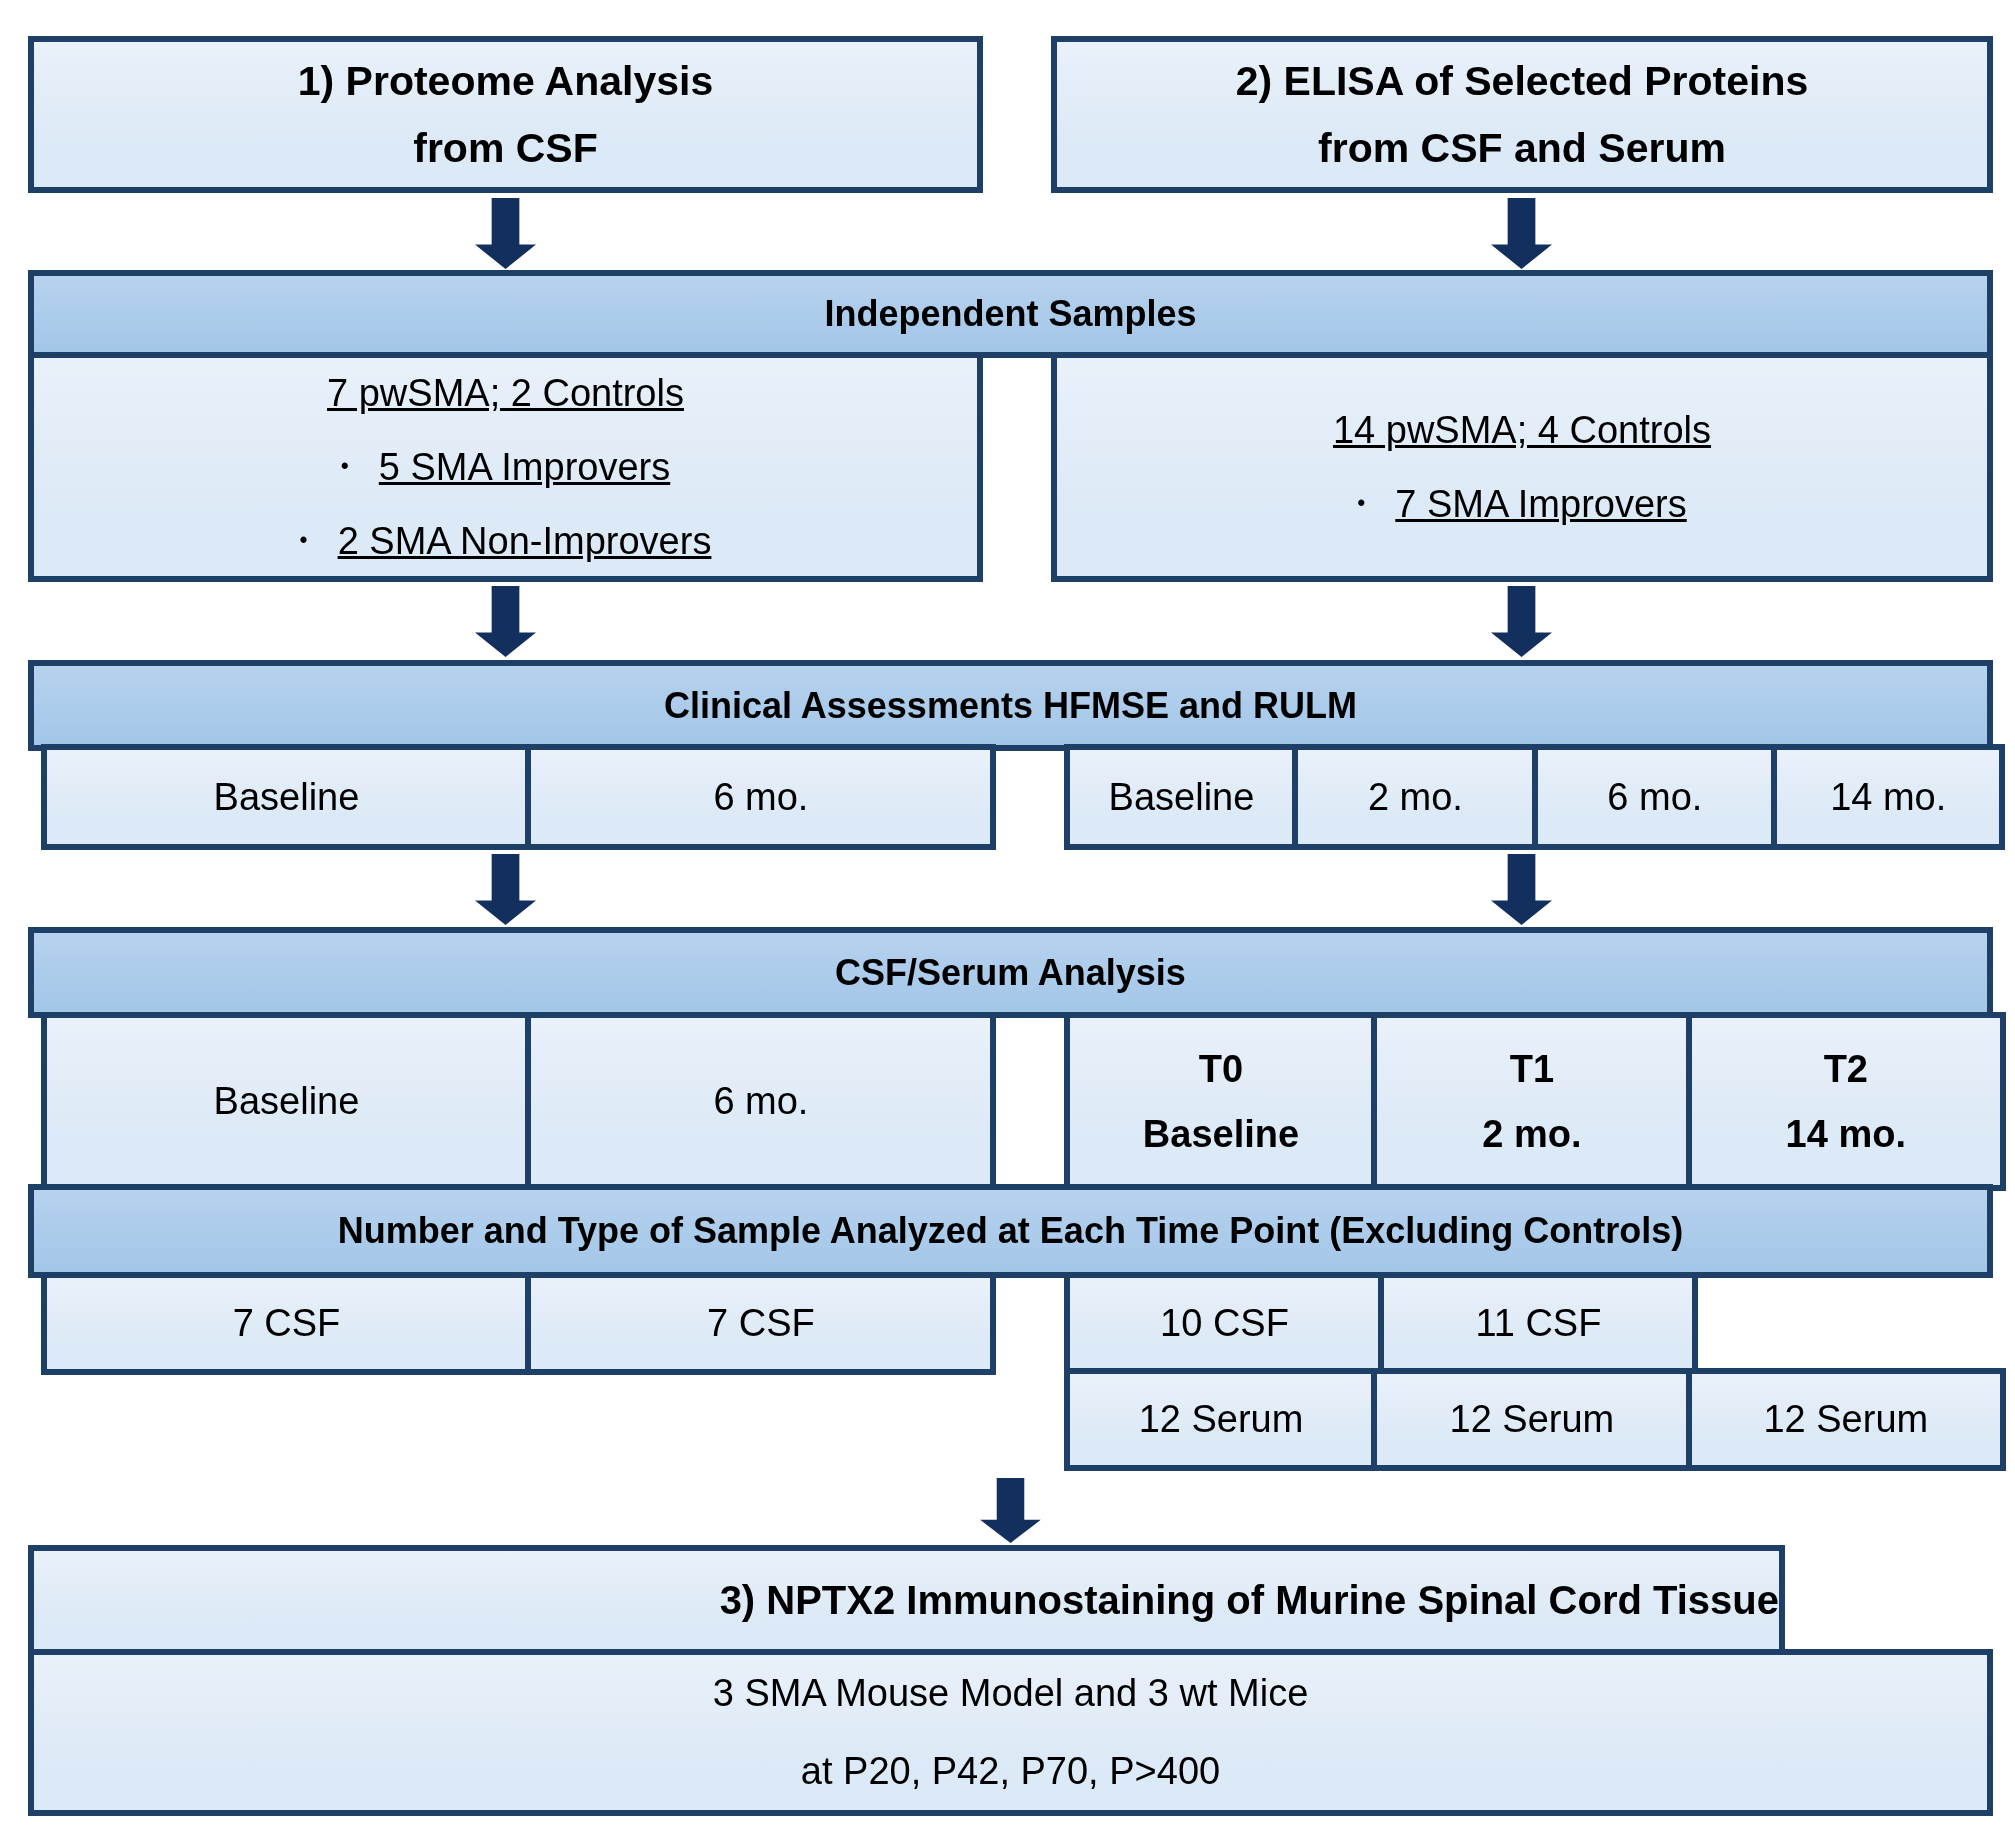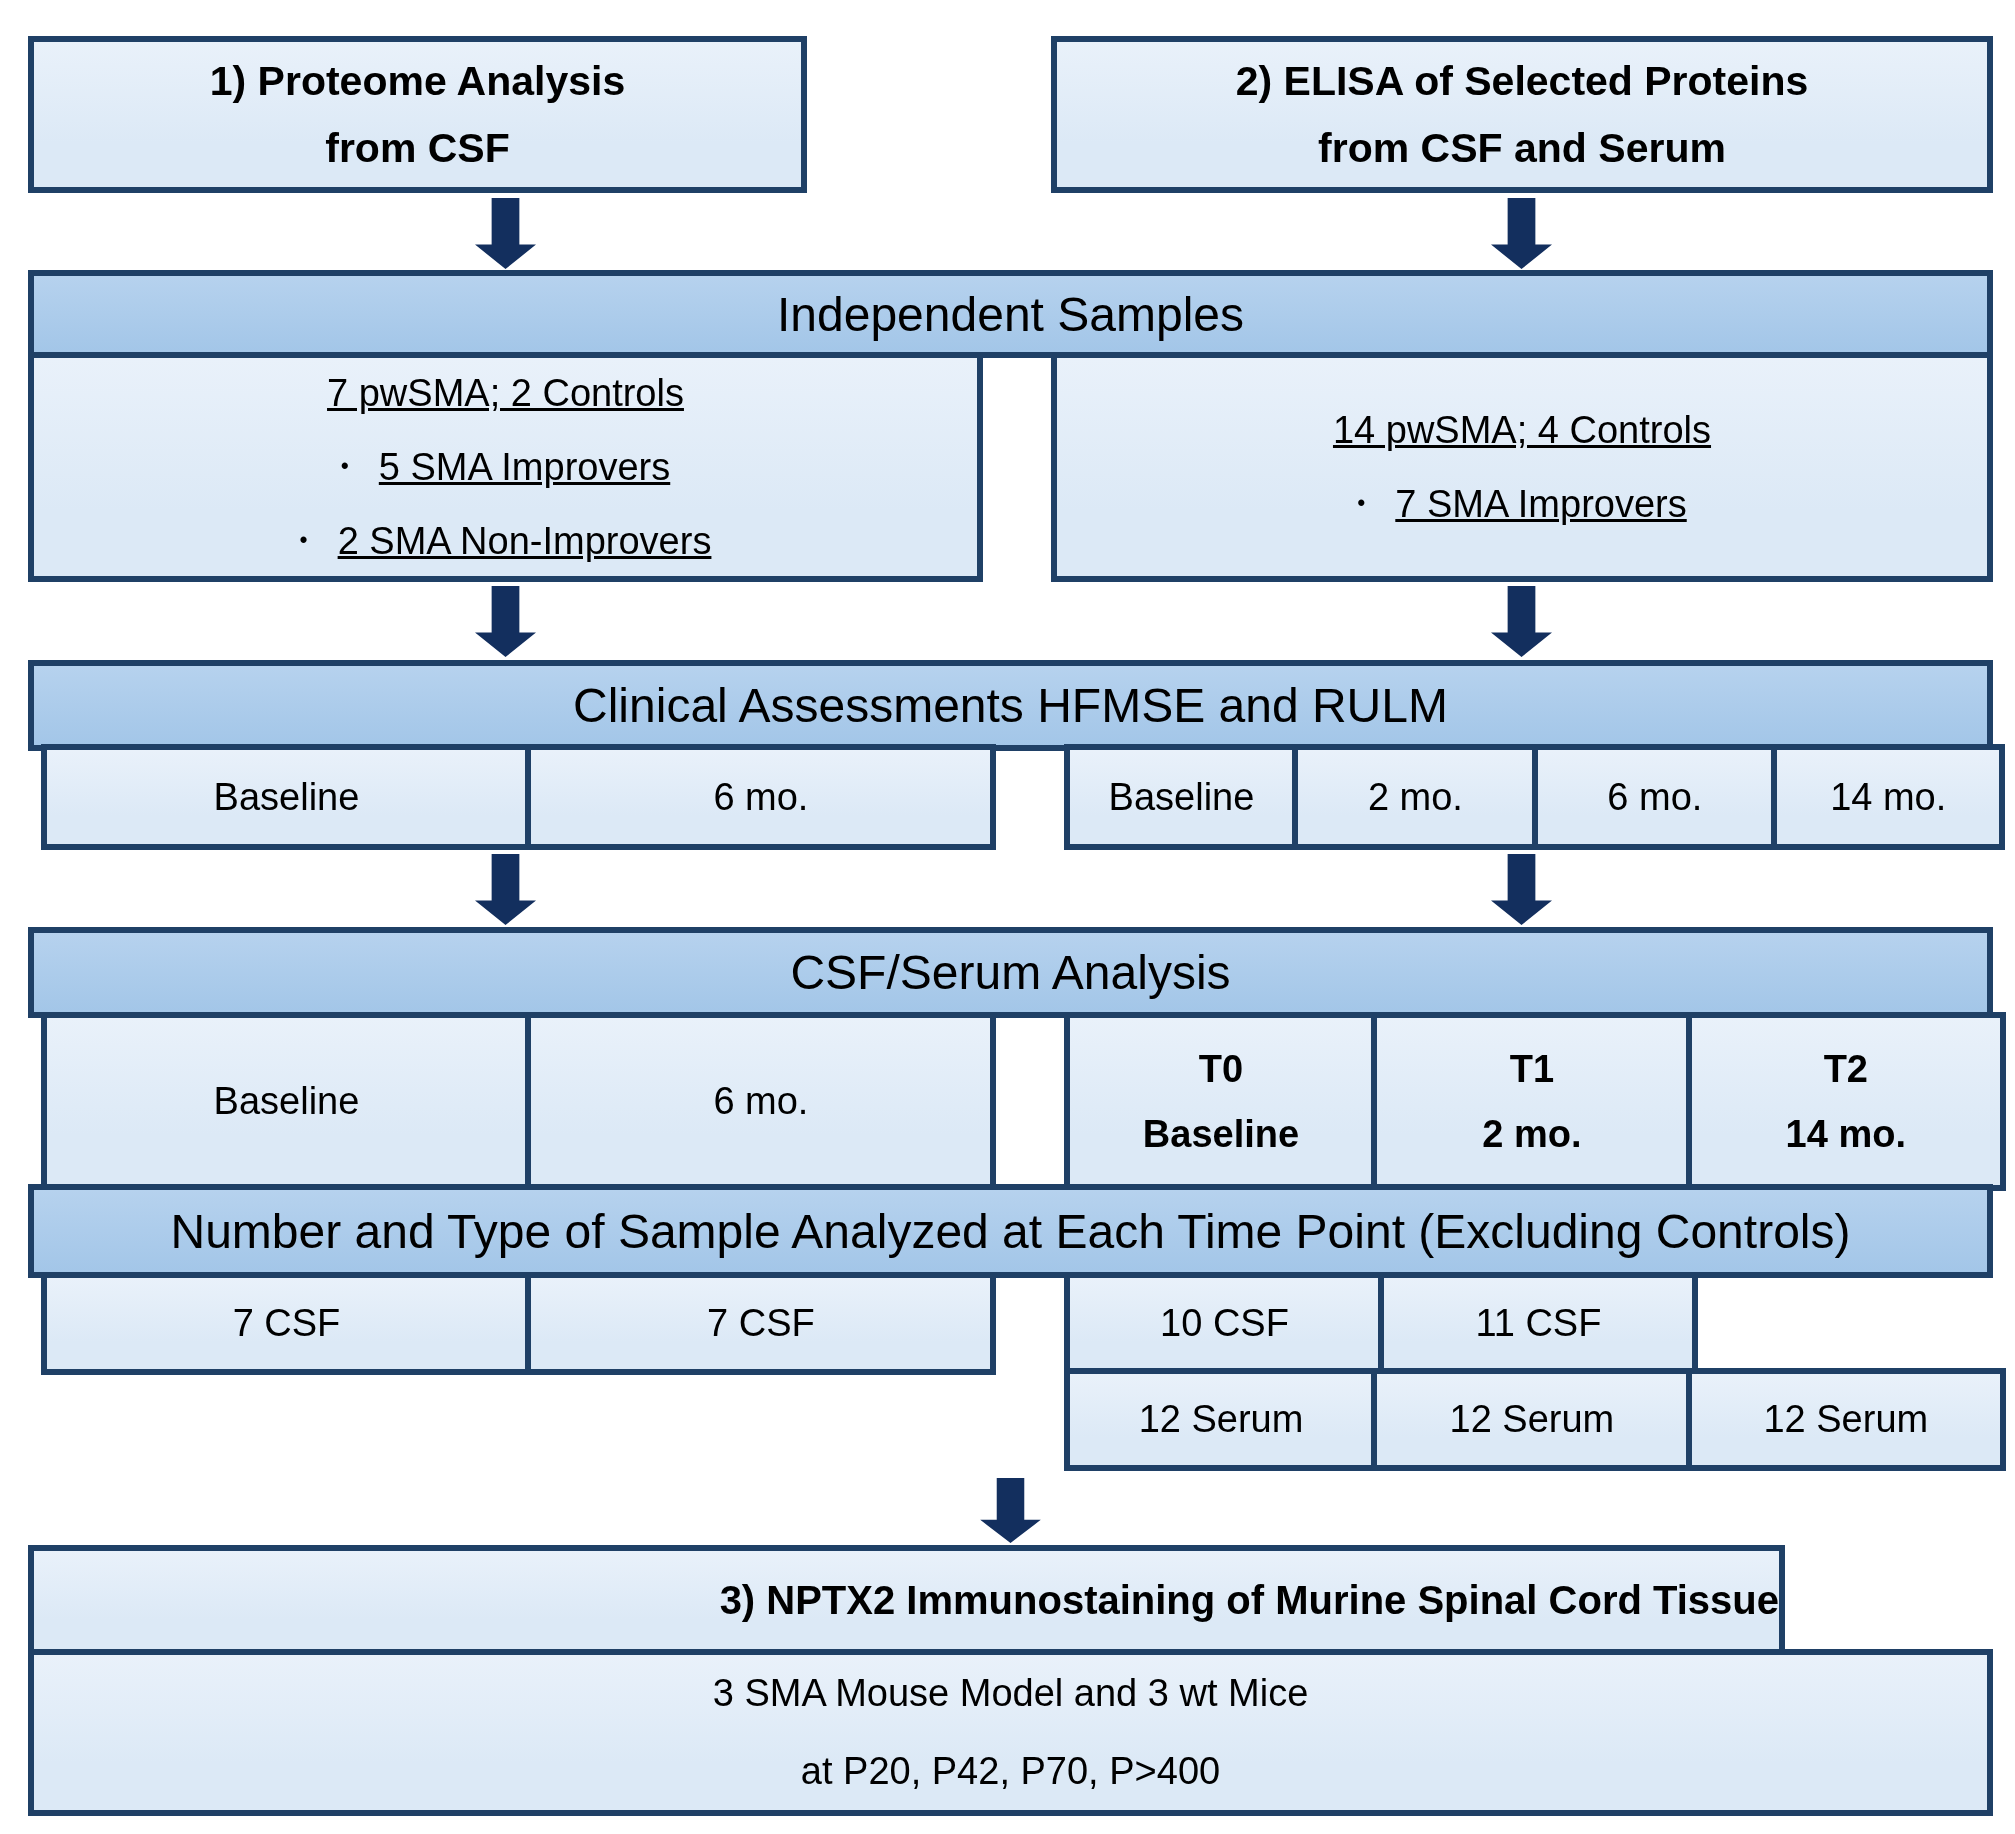--- a/index.html
+++ b/index.html
@@ -27,22 +27,22 @@
     box-sizing:border-box;
     border:6.6px solid var(--border);
     display:flex;
     align-items:center;
     justify-content:center;
     text-align:center;
   }
   .box{background:linear-gradient(180deg,var(--cell_top) 0%,var(--cell) 70%);}
   .band{
     background:linear-gradient(180deg,#b6d2ee 0%,#a3c6e8 100%);
-    font-weight:400;
-    font-size:48px;
+    font-weight:700;
+    font-size:36px;
   }
   .row{position:absolute;display:flex;}
   .cell{
     box-sizing:border-box;
     border:6.6px solid var(--border);
     background:linear-gradient(180deg,var(--cell_top) 0%,var(--cell) 70%);
     flex:none;
     height:100%;
     display:flex;
     align-items:center;
@@ -64,21 +64,21 @@
     transform:translateY(-4.4px);
   }
   .arrow{position:absolute;}
   .arrow polygon{fill:var(--arrow);}
 </style>
 </head>
 <body>
 
 <div class="canvas">
 
-  <div class="box" style="left:28px;top:36px;width:779px;height:157px;">
+  <div class="box" style="left:28px;top:36px;width:955px;height:157px;">
     <div class="title stack">
       <div>1) Proteome Analysis</div>
       <div>from CSF</div>
     </div>
   </div>
 
   <div class="box" style="left:1051px;top:36px;width:942px;height:157px;">
     <div class="title stack">
       <div>2) ELISA of Selected Proteins</div>
       <div>from CSF and Serum</div>

